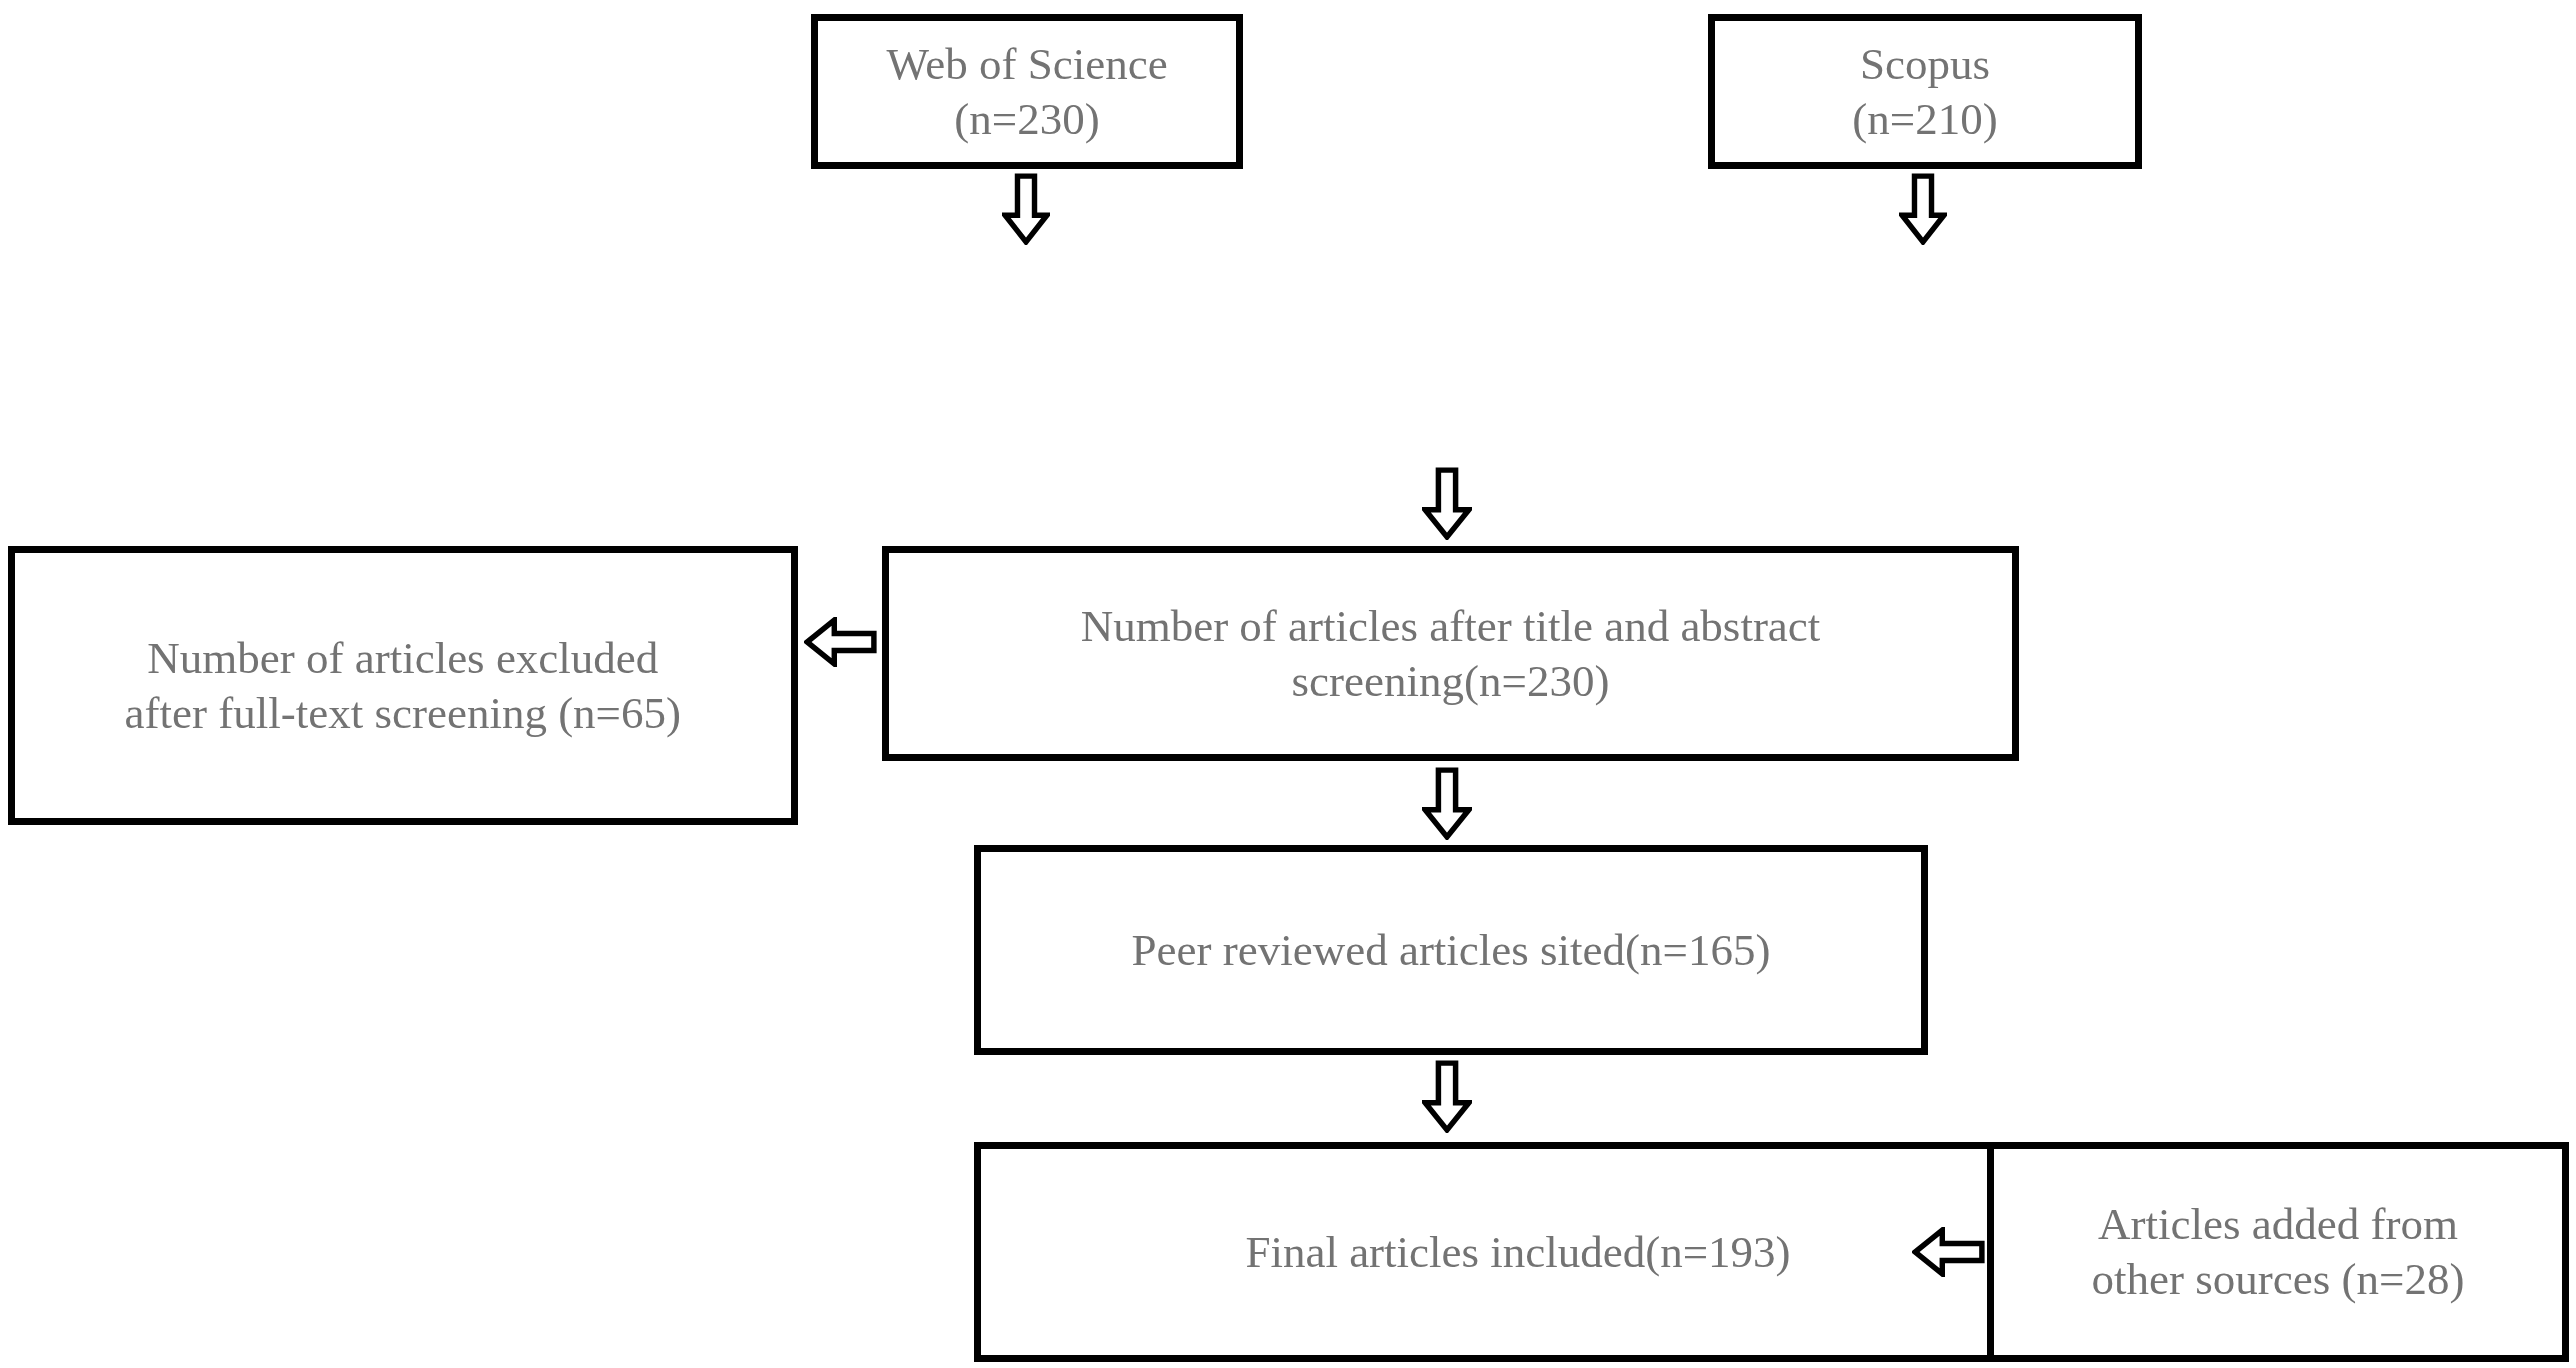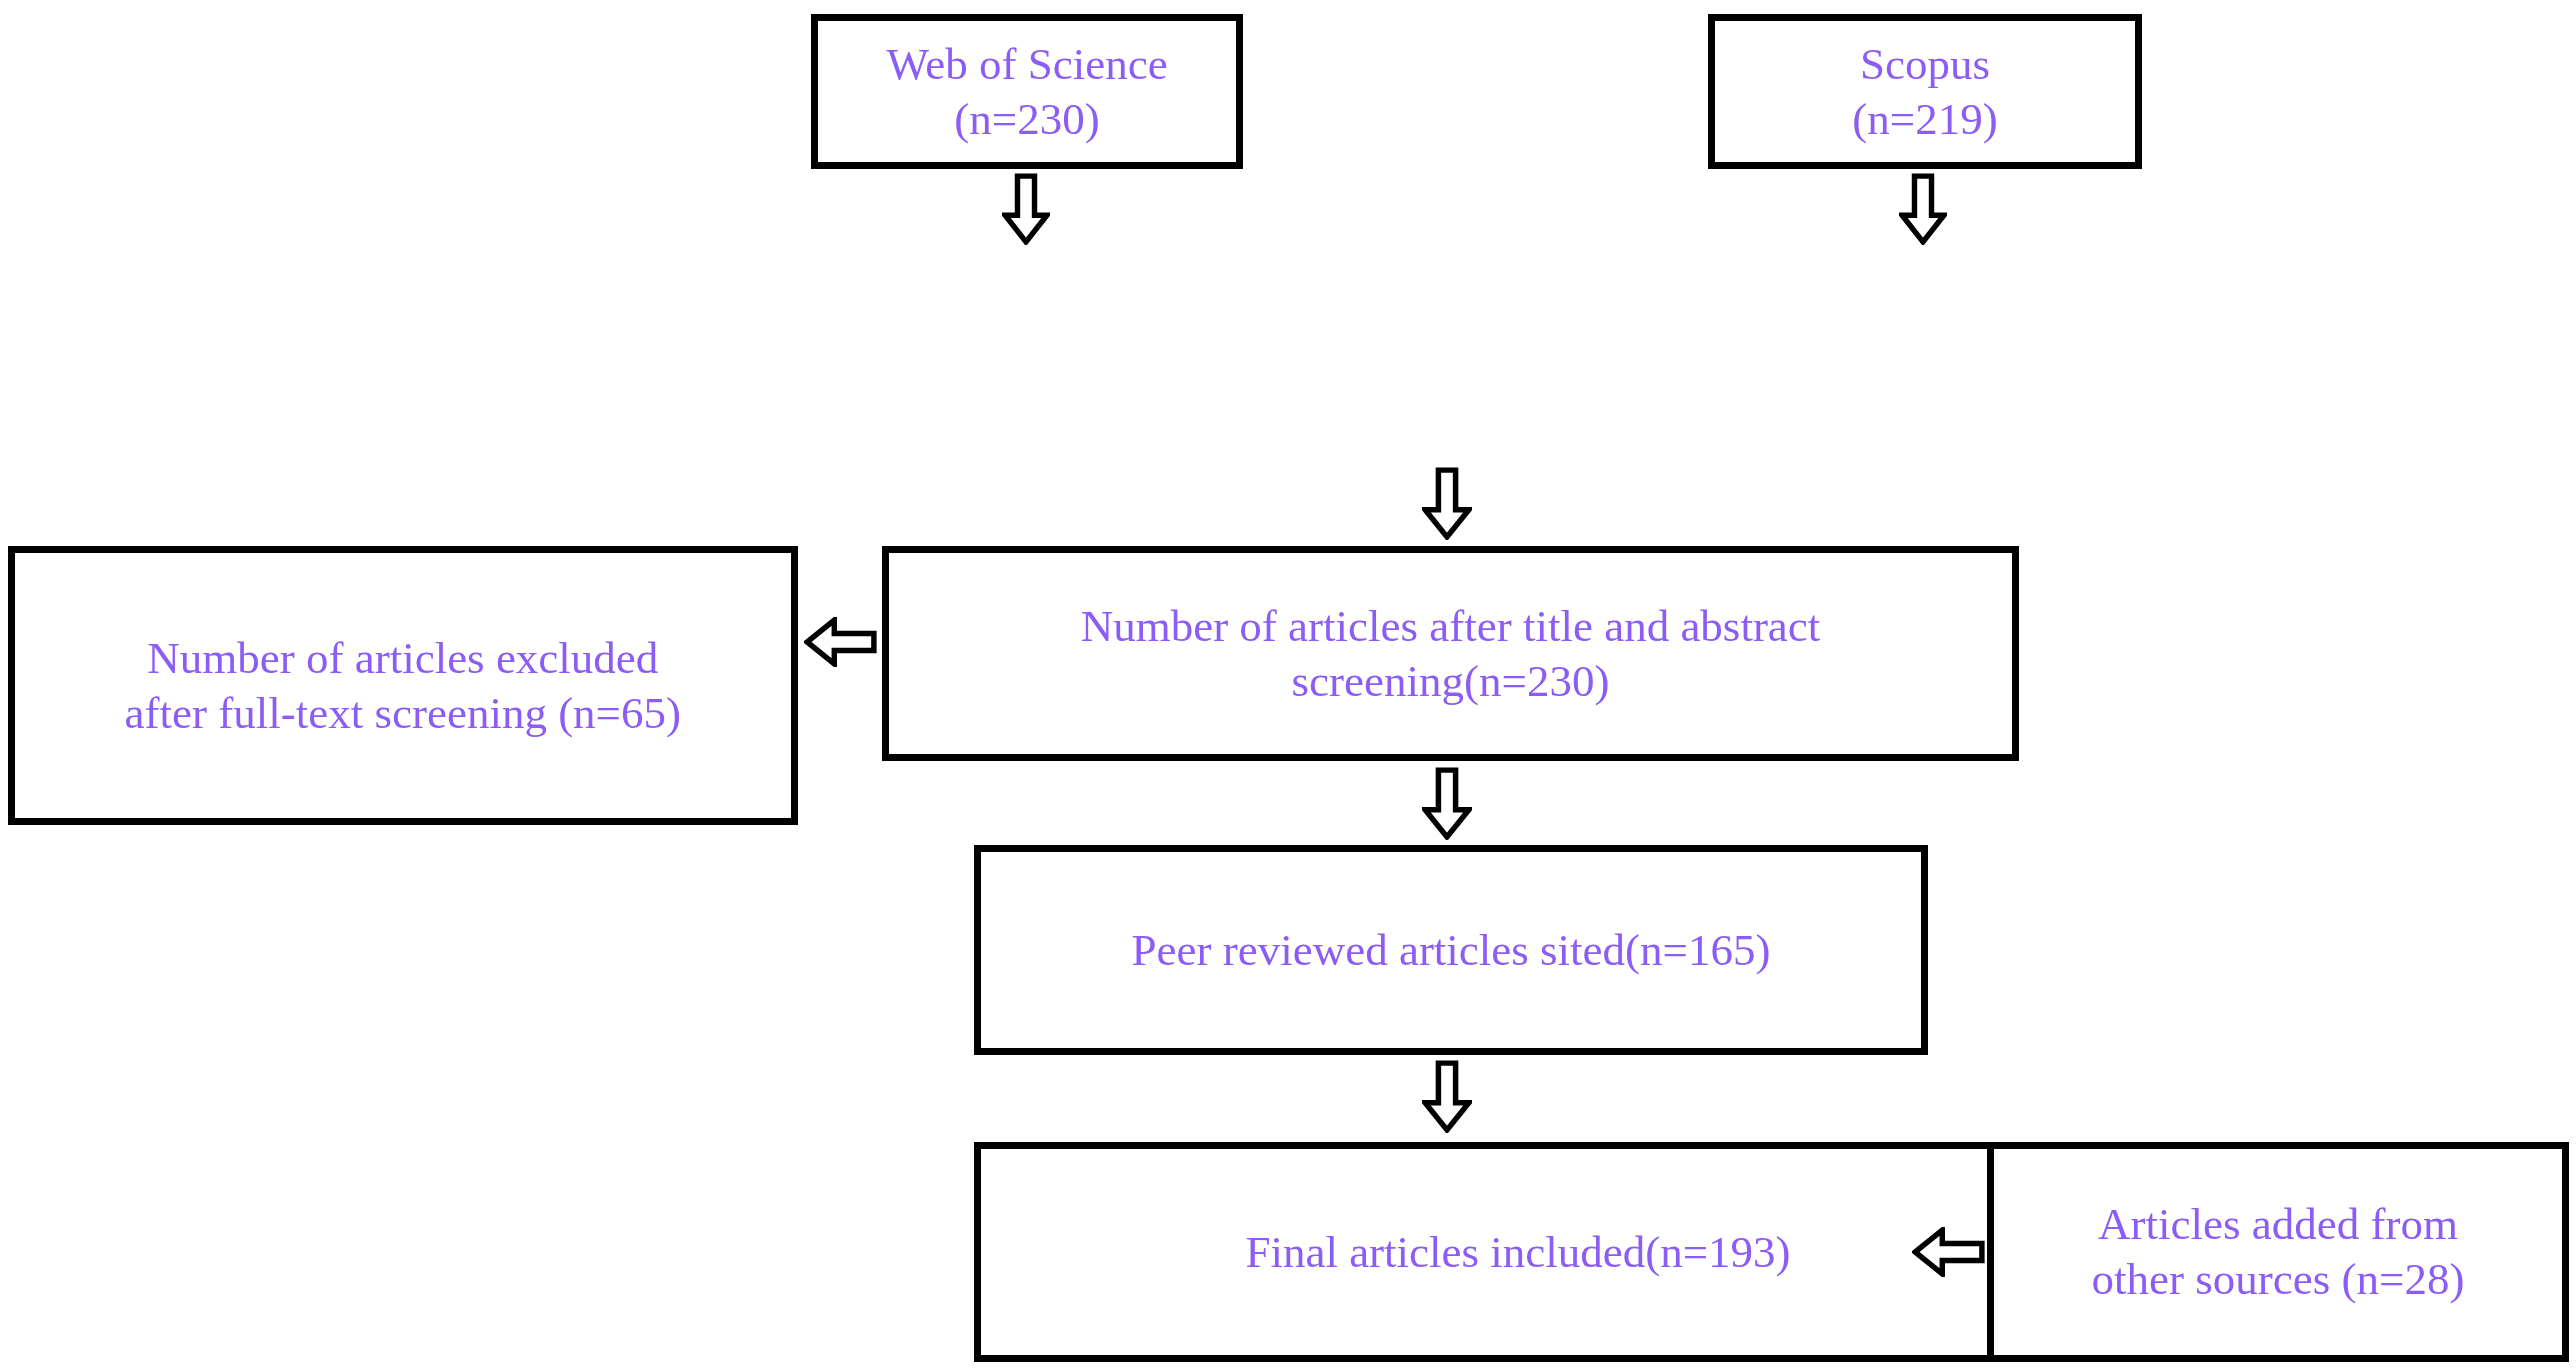--- a/index.html
+++ b/index.html
@@ -18,21 +18,21 @@
   }
   .node {
     position: absolute;
     box-sizing: border-box;
     background: #ffffff;
     border: 7px solid #000000;
     display: flex;
     align-items: center;
     justify-content: center;
     text-align: center;
-    color: #8b5cf6;
+    color: #737373;
     line-height: 1.22;
     padding: 3.1px 12.5px;
   }
   .node .txt {
     display: block;
     width: 100%;
     white-space: pre-line;
   }
 
   
@@ -71,21 +71,21 @@
 
 <div id="canvas">
 
   <div class="node" id="n-wos">
     <span class="txt">Web of Science
 (n=230)</span>
   </div>
 
   <div class="node" id="n-scopus">
     <span class="txt">Scopus
-(n=219)</span>
+(n=210)</span>
   </div>
 
   <span class="arrow" id="a-wos-dedup">
     <svg viewBox="0 0 62 92" preserveAspectRatio="none">
       <polygon points="20,4 42,4 42,54 58,54 31,88 4,54 20,54"></polygon>
     </svg>
   </span>
 
   <span class="arrow" id="a-scopus-dedup">
     <svg viewBox="0 0 62 92" preserveAspectRatio="none">

